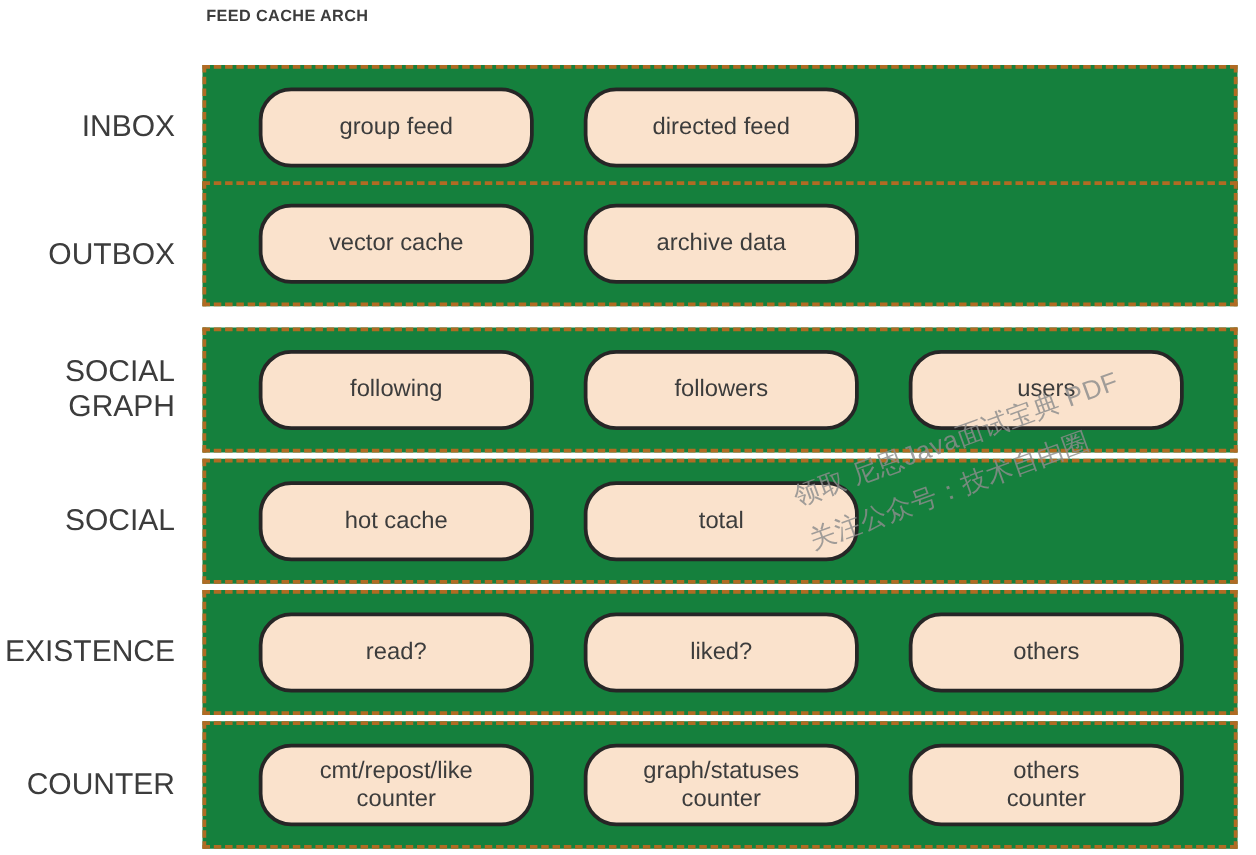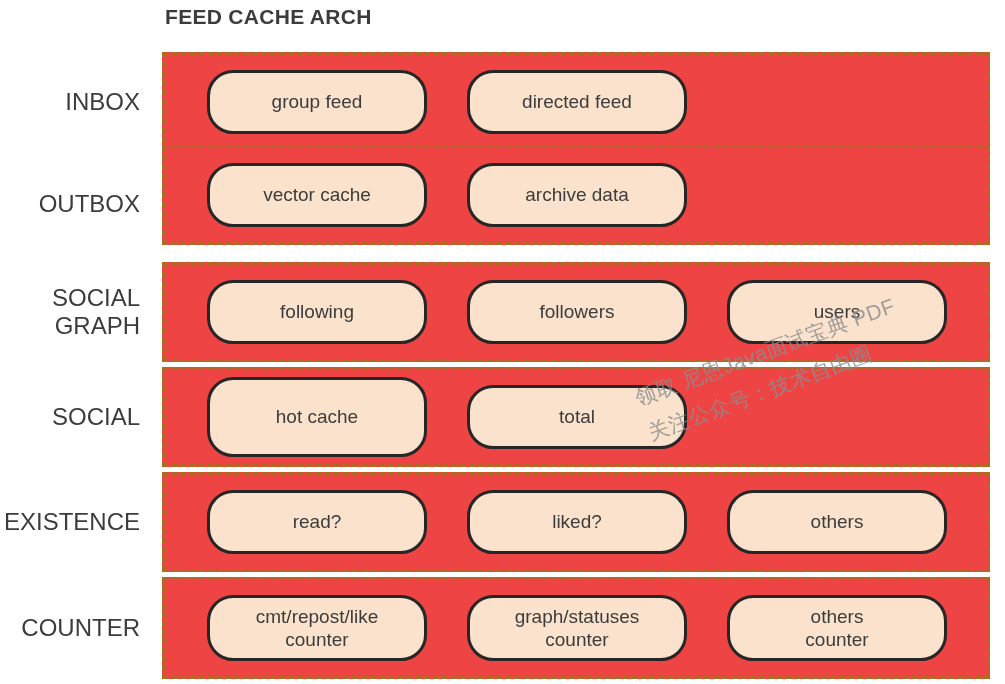--- a/index.html
+++ b/index.html
@@ -19,34 +19,34 @@
     width: 1005px;
     height: 684px;
     background: #ffffff;
   }
 
   
   #diagram-title {
     position: absolute;
     left: 165px;
     top: 5px;
-    font-size: 21px;
+    font-size: 13px;
     font-weight: bold;
     letter-spacing: 0.3px;
     color: #3c3c3c;
     white-space: nowrap;
   }
 
   
   .layer-row {
     position: absolute;
     left: 162px;
     width: 828px;
     box-sizing: border-box;
-    background: #ef4444;
+    background: #15803d;
     border: 3px dashed #b06b23;
     display: flex;
     align-items: center;
     padding-left: 42px;
     gap: 40px;
   }
 
   .row-label {
     position: absolute;
     left: 0;
@@ -112,21 +112,21 @@
       </div>
       <div class="row-label" style="top: 312px; transform: translateY(-50%); position: absolute;">SOCIAL
 GRAPH</div>
       <div class="layer-row" style="top: 262px; height: 100px;">
         <div class="node" style="height: 64px;">following</div>
         <div class="node" style="height: 64px;">followers</div>
         <div class="node" style="height: 64px;">users</div>
       </div>
       <div class="row-label" style="top: 417px; transform: translateY(-50%); position: absolute;">SOCIAL</div>
       <div class="layer-row" style="top: 367px; height: 100px;">
-        <div class="node" style="height: 80px;">hot cache</div>
+        <div class="node" style="height: 64px;">hot cache</div>
         <div class="node" style="height: 64px;">total</div>
       </div>
       <div class="row-label" style="top: 522px; transform: translateY(-50%); position: absolute;">EXISTENCE</div>
       <div class="layer-row" style="top: 456px; height: 100px; margin-top: 16px;">
         <div class="node" style="height: 64px;">read?</div>
         <div class="node" style="height: 64px;">liked?</div>
         <div class="node" style="height: 64px;">others</div>
       </div>
       <div class="row-label" style="top: 628px; transform: translateY(-50%); position: absolute;">COUNTER</div>
       <div class="layer-row" style="top: 577px; height: 102px;">

